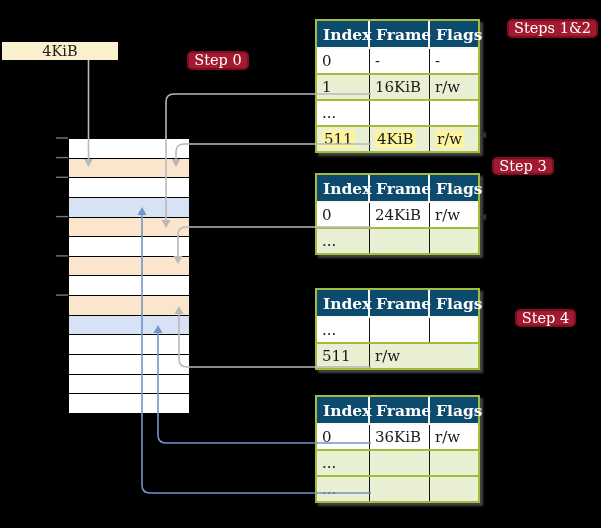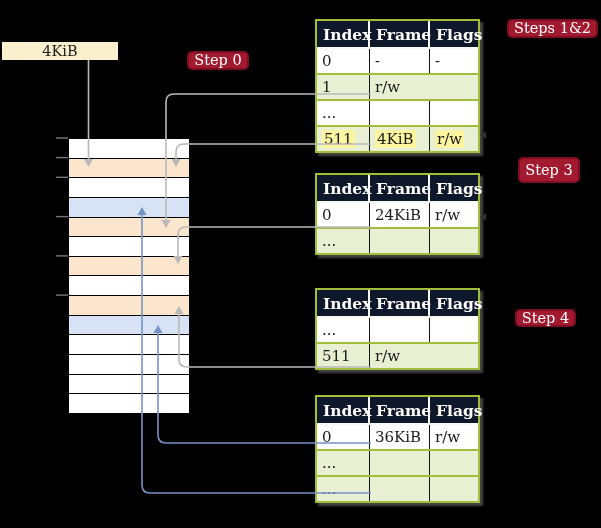--- a/index.html
+++ b/index.html
@@ -19,39 +19,39 @@
 
   
   .badge{
     position:absolute;box-sizing:border-box;background:#a21a30;
     border:2px solid #7e0c22;border-radius:5px;color:#fff;
     display:flex;align-items:center;justify-content:center;
     font-size:14.5px;line-height:1;z-index:3;white-space:nowrap;
   }
   #step-0{left:187px;top:40px;width:62px;height:19px;margin-top:11px;}
   #steps-1-2{left:507px;top:19px;width:91px;height:19px;align-items:center;}
-  #step-3{left:518px;top:157px;width:62px;height:26px;}
+  #step-3{left:492px;top:157px;width:62px;height:18px;}
   #step-4{left:515px;top:265px;width:61px;height:18px;margin-top:44px;}
 
   
   #memory-stack{
     position:absolute;left:68px;top:138px;width:122px;height:276px;
     border:1px solid #000;box-sizing:border-box;display:flex;
     flex-direction:column;z-index:1;
   }
   .mem-row{flex:1;border-bottom:1px solid #000;}
   .mem-row:last-child{border-bottom:none;}
 
   
   .ptable{
     position:absolute;left:315px;width:165px;box-sizing:border-box;
     border:2px solid #a2bd3a;background:#fff;z-index:2;
     box-shadow:3px 3px 2px rgba(150,150,150,0.45);
   }
-  .hrow{display:flex;height:26px;background:#0f172a;}
+  .hrow{display:flex;height:26px;background:#0c4a6e;}
   .hcell{
     box-sizing:border-box;display:flex;align-items:center;padding-left:6px;
     color:#fff;font-weight:bold;font-size:15.5px;border-right:2px solid #f8f8f2;
   }
   .hcell:last-child{border-right:none;}
   .c0{width:53px;}.c1{width:60px;}.c2{flex:1;}
   .brow{
     display:flex;height:26px;box-sizing:border-box;background:#fff;
     border-top:2px solid #a2bd3a;
   }
@@ -120,20 +120,23 @@
           <div class="bcell c1">
             <span>-</span>
           </div>
           <div class="bcell c2">
             <span>-</span>
           </div>
         </div>
         <div class="brow shaded">
           <div class="bcell c0">
             <span>1</span>
+          </div>
+          <div class="bcell c1">
+            <span>16KiB</span>
           </div>
           <div class="bcell c2">
             <span>r/w</span>
           </div>
         </div>
         <div class="brow">
           <div class="bcell c0">
             <span>...</span>
           </div>
           <div class="bcell c1"></div>

